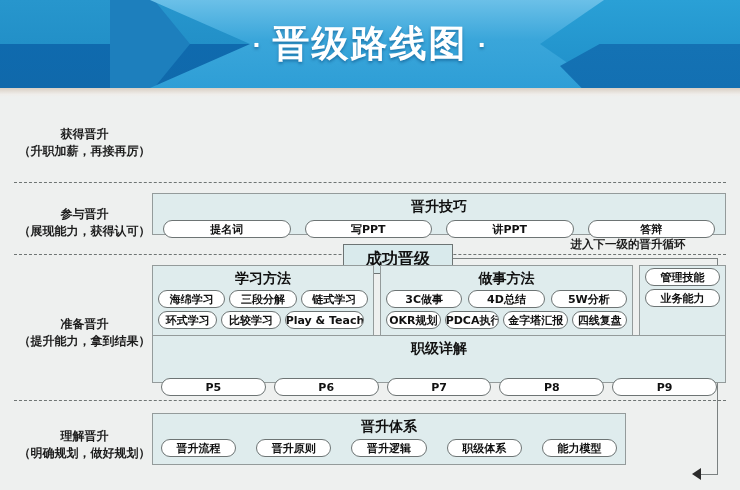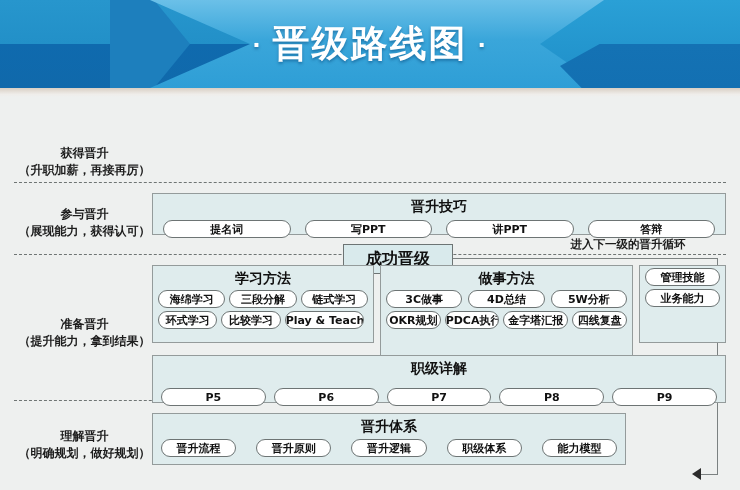--- a/index.html
+++ b/index.html
@@ -96,21 +96,21 @@
   </div>
 </div>
 <div class="banner-shadow"></div>
 
 <div class="stage">
 
   <div class="sep" style="top:85px"></div>
   <div class="sep" style="top:157px"></div>
   <div class="sep" style="top:303px"></div>
 
-  <div class="rowlabel" style="top:48px">
+  <div class="rowlabel" style="top:29px">
     <div>获得晋升</div>
     <div class="l2">（升职加薪，再接再厉）</div>
   </div>
   <div class="rowlabel" style="top:109px">
     <div>参与晋升</div>
     <div class="l2">（展现能力，获得认可）</div>
   </div>
   <div class="rowlabel" style="top:219px">
     <div>准备晋升</div>
     <div class="l2">（提升能力，拿到结果）</div>
@@ -169,23 +169,23 @@
 
   <div class="panel" style="left:639px;top:168px;width:87px;height:78px;">
     <div class="pill-row" style="margin-top:2px;padding:0 5px 3px 5px;">
       <div class="pill">管理技能</div>
     </div>
     <div class="pill-row" style="padding:0 5px 3px 5px;">
       <div class="pill">业务能力</div>
     </div>
   </div>
 
-  <div class="panel" style="left:152px;top:258px;width:574px;height:48px;">
+  <div class="panel" style="left:152px;top:238px;width:574px;height:48px;">
     <div class="panel-title">职级详解</div>
-    <div class="pill-row" style="margin-top:10px;gap:8px;padding:0 8px 0 8px;">
+    <div class="pill-row" style="margin-top:20px;gap:8px;padding:0 8px 0 8px;">
       <div class="pill">P5</div>
       <div class="pill">P6</div>
       <div class="pill">P7</div>
       <div class="pill">P8</div>
       <div class="pill">P9</div>
     </div>
   </div>
 
   <div class="panel" style="left:152px;top:316px;width:474px;height:52px;">
     <div class="panel-title">晋升体系</div>

